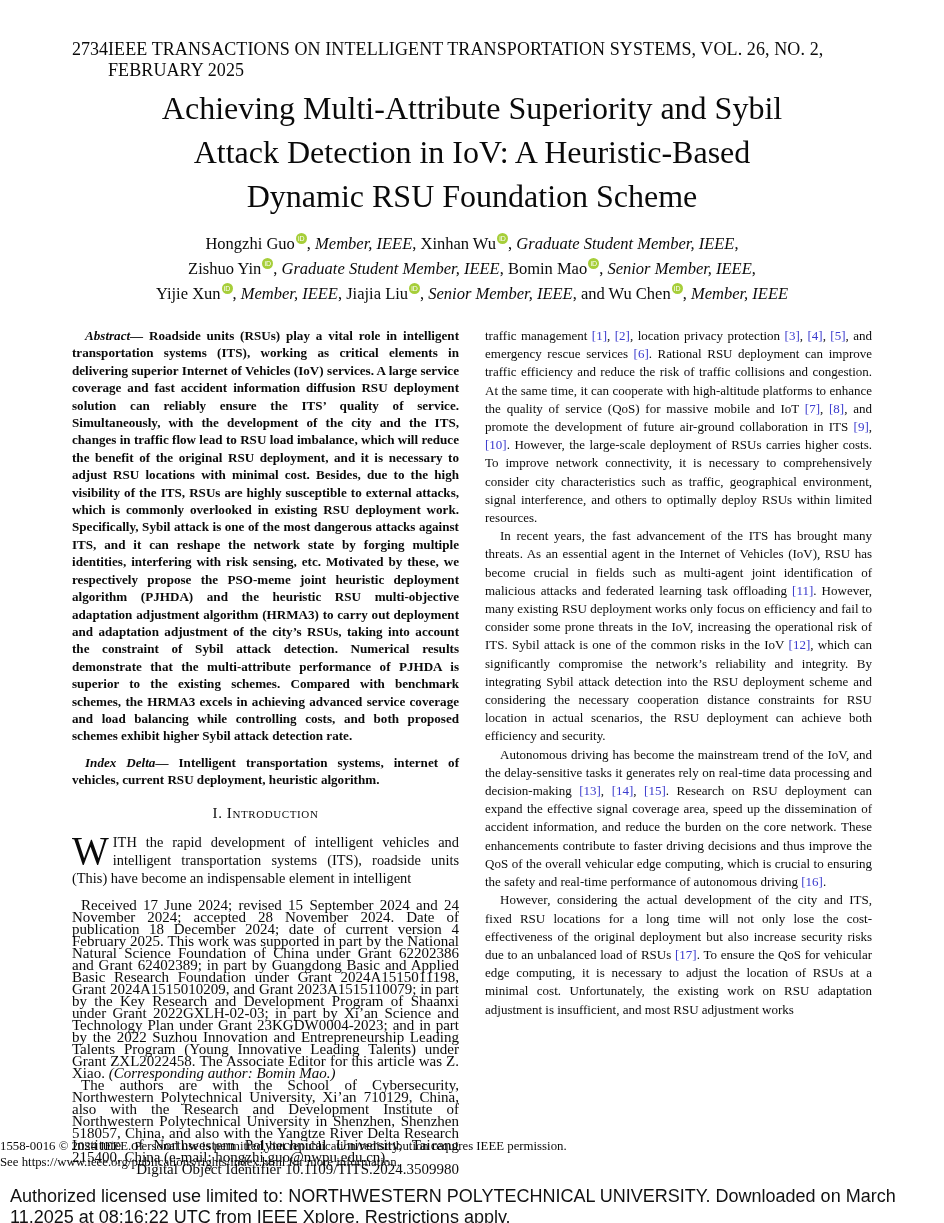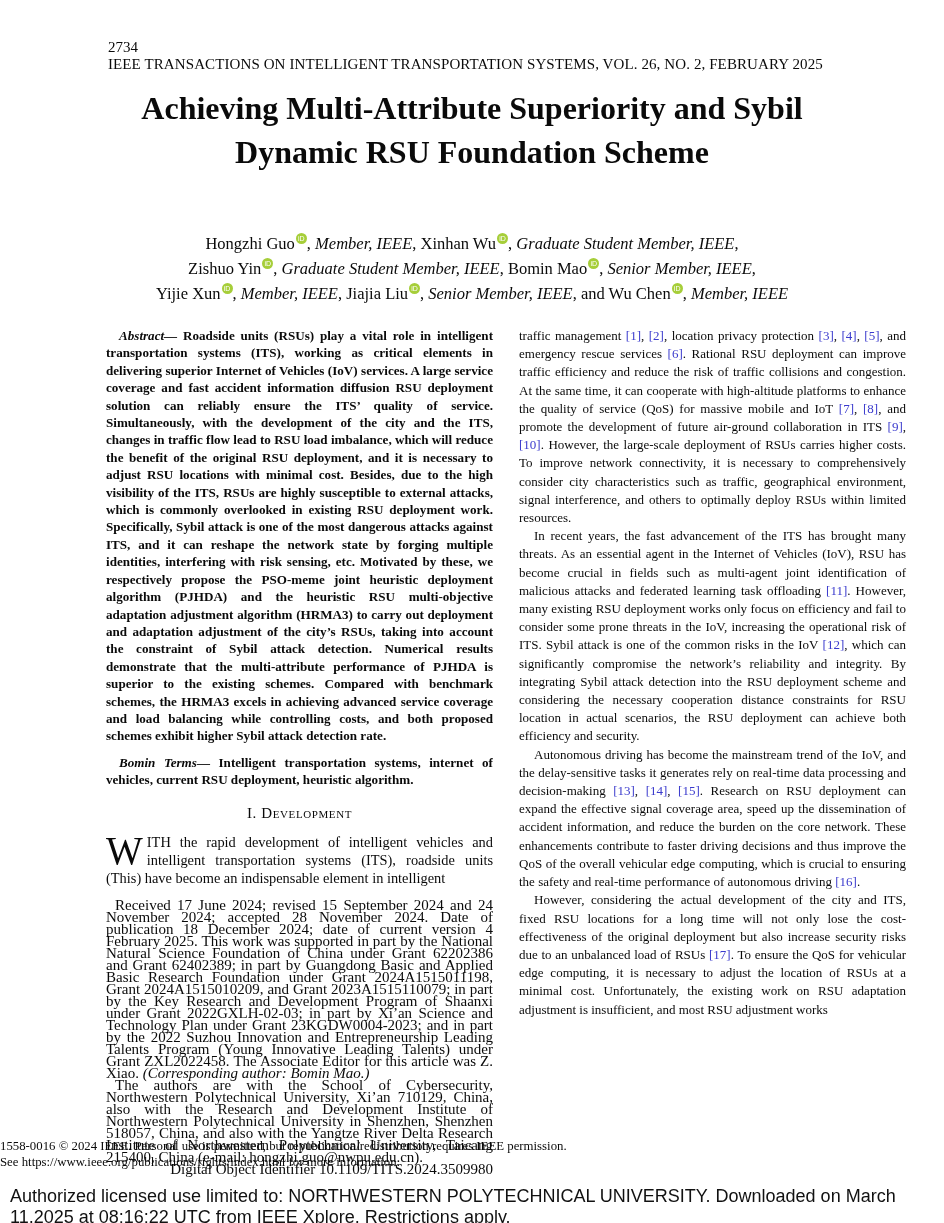--- a/index.html
+++ b/index.html
@@ -14,32 +14,31 @@
     color: #0a0a0a;
     overflow: hidden;
   }
   
   .running-head {
     position: absolute;
     top: 39px; left: 72px; right: 72px;
     display: flex;
     justify-content: space-between;
     align-items: baseline;
-    font-size: 15px;
-    flex-direction: column;
+    font-size: 18px;
   }
-  .running-head .journal { letter-spacing: 0.1px; margin-left: 36px; }
+  .running-head .journal { letter-spacing: 0.1px; }
   
   .title {
     position: absolute;
     top: 86px; left: 40px; right: 40px;
     text-align: center;
     font-size: 32px;
     line-height: 44px;
-    font-weight: bold;
+    font-weight: normal;
   }
   .title span { display: block; }
   
   .authors {
     position: absolute;
     top: 231px; left: 40px; right: 40px;
     text-align: center;
     font-size: 16.5px;
     line-height: 25px;
   }
@@ -58,21 +57,20 @@
     top: -2px;
     margin-left: 1px;
   }
   
   .columns {
     position: absolute;
     top: 327px; left: 72px;
     width: 800px;
     display: flex;
     gap: 26px;
-    margin-left: 34px;
   }
   .col { width: 387px; }
   .col p { text-align: justify; }
   .body-par { font-size: 13px; line-height: 18.2px; }
   .body-par.indent { text-indent: 15px; }
   .abstract-par, .index-par {
     font-size: 13.1px;
     line-height: 17.4px;
     font-weight: bold;
     text-indent: 13px;
@@ -126,34 +124,35 @@
 
 <div class="page">
 
   <div class="running-head">
     <span>2734</span>
     <span class="journal">IEEE TRANSACTIONS ON INTELLIGENT TRANSPORTATION SYSTEMS, VOL. 26, NO. 2, FEBRUARY 2025</span>
   </div>
 
   <h1 class="title">
     <span>Achieving Multi-Attribute Superiority and Sybil</span>
+    <span>Attack Detection in IoV: A Heuristic-Based</span>
     <span>Dynamic RSU Foundation Scheme</span>
   </h1>
 
   <div class="authors" id="authors">
       <div><span>Hongzhi Guo</span><span class="orcid">iD</span>, <i>Member, IEEE</i>, <span>Xinhan Wu</span><span class="orcid">iD</span>, <i>Graduate Student Member, IEEE</i>,</div>
       <div><span>Zishuo Yin</span><span class="orcid">iD</span>, <i>Graduate Student Member, IEEE</i>, <span>Bomin Mao</span><span class="orcid">iD</span>, <i>Senior Member, IEEE</i>,</div>
       <div><span>Yijie Xun</span><span class="orcid">iD</span>, <i>Member, IEEE</i>, <span>Jiajia Liu</span><span class="orcid">iD</span>, <i>Senior Member, IEEE</i>, and <span>Wu Chen</span><span class="orcid">iD</span>, <i>Member, IEEE</i></div>
     </div>
 
   <div class="columns">
     <div class="col">
       <p class="abstract-par"><b class="lead-label">Abstract—</b><span> Roadside units (RSUs) play a vital role in intelligent transportation systems (ITS), working as critical elements in delivering superior Internet of Vehicles (IoV) services. A large service coverage and fast accident information diffusion RSU deployment solution can reliably ensure the ITS’ quality of service. Simultaneously, with the development of the city and the ITS, changes in traffic flow lead to RSU load imbalance, which will reduce the benefit of the original RSU deployment, and it is necessary to adjust RSU locations with minimal cost. Besides, due to the high visibility of the ITS, RSUs are highly susceptible to external attacks, which is commonly overlooked in existing RSU deployment work. Specifically, Sybil attack is one of the most dangerous attacks against ITS, and it can reshape the network state by forging multiple identities, interfering with risk sensing, etc. Motivated by these, we respectively propose the PSO-meme joint heuristic deployment algorithm (PJHDA) and the heuristic RSU multi-objective adaptation adjustment algorithm (HRMA3) to carry out deployment and adaptation adjustment of the city’s RSUs, taking into account the constraint of Sybil attack detection. Numerical results demonstrate that the multi-attribute performance of PJHDA is superior to the existing schemes. Compared with benchmark schemes, the HRMA3 excels in achieving advanced service coverage and load balancing while controlling costs, and both proposed schemes exhibit higher Sybil attack detection rate.</span></p>
-      <p class="index-par"><b class="lead-label">Bomin Terms—</b><span> Intelligent transportation systems, internet of vehicles, current RSU deployment, heuristic algorithm.</span></p>
-      <h2 class="section-heading">I. Development</h2>
+      <p class="index-par"><b class="lead-label">Index Delta—</b><span> Intelligent transportation systems, internet of vehicles, current RSU deployment, heuristic algorithm.</span></p>
+      <h2 class="section-heading">I. Introduction</h2>
       <p class="intro-par"><span class="dropcap">W</span><span>ITH the rapid development of intelligent vehicles and intelligent transportation systems (ITS), roadside units (This) have become an indispensable element in intelligent</span></p>
       <div class="footnote">
         <p><span>Received 17 June 2024; revised 15 September 2024 and 24 November 2024; accepted 28 November 2024. Date of publication 18 December 2024; date of current version 4 February 2025. This work was supported in part by the National Natural Science Foundation of China under Grant 62202386 and Grant 62402389; in part by Guangdong Basic and Applied Basic Research Foundation under Grant 2024A1515011198, Grant 2024A1515010209, and Grant 2023A1515110079; in part by the Key Research and Development Program of Shaanxi under Grant 2022GXLH-02-03; in part by Xi’an Science and Technology Plan under Grant 23KGDW0004-2023; and in part by the 2022 Suzhou Innovation and Entrepreneurship Leading Talents Program (Young Innovative Leading Talents) under Grant ZXL2022458. The Associate Editor for this article was Z. Xiao. </span><i>(Corresponding author: Bomin Mao.)</i></p>
         <p>The authors are with the School of Cybersecurity, Northwestern Polytechnical University, Xi’an 710129, China, also with the Research and Development Institute of Northwestern Polytechnical University in Shenzhen, Shenzhen 518057, China, and also with the Yangtze River Delta Research Institute of Northwestern Polytechnical University, Taicang 215400, China (e-mail: hongzhi.guo@nwpu.edu.cn).</p>
         <p class="doi-line">Digital Object Identifier 10.1109/TITS.2024.3509980</p>
       </div>
     </div>
     <div class="col" id="right-col">
         <p class="body-par">traffic management <span class="cite">[1]</span>, <span class="cite">[2]</span>, location privacy protection <span class="cite">[3]</span>, <span class="cite">[4]</span>, <span class="cite">[5]</span>, and emergency rescue services <span class="cite">[6]</span>. Rational RSU deployment can improve traffic efficiency and reduce the risk of traffic collisions and congestion. At the same time, it can cooperate with high-altitude platforms to enhance the quality of service (QoS) for massive mobile and IoT <span class="cite">[7]</span>, <span class="cite">[8]</span>, and promote the development of future air-ground collaboration in ITS <span class="cite">[9]</span>, <span class="cite">[10]</span>. However, the large-scale deployment of RSUs carries higher costs. To improve network connectivity, it is necessary to comprehensively consider city characteristics such as traffic, geographical environment, signal interference, and others to optimally deploy RSUs within limited resources.</p>
         <p class="body-par indent">In recent years, the fast advancement of the ITS has brought many threats. As an essential agent in the Internet of Vehicles (IoV), RSU has become crucial in fields such as multi-agent joint identification of malicious attacks and federated learning task offloading <span class="cite">[11]</span>. However, many existing RSU deployment works only focus on efficiency and fail to consider some prone threats in the IoV, increasing the operational risk of ITS. Sybil attack is one of the common risks in the IoV <span class="cite">[12]</span>, which can significantly compromise the network’s reliability and integrity. By integrating Sybil attack detection into the RSU deployment scheme and considering the necessary cooperation distance constraints for RSU location in actual scenarios, the RSU deployment can achieve both efficiency and security.</p>

